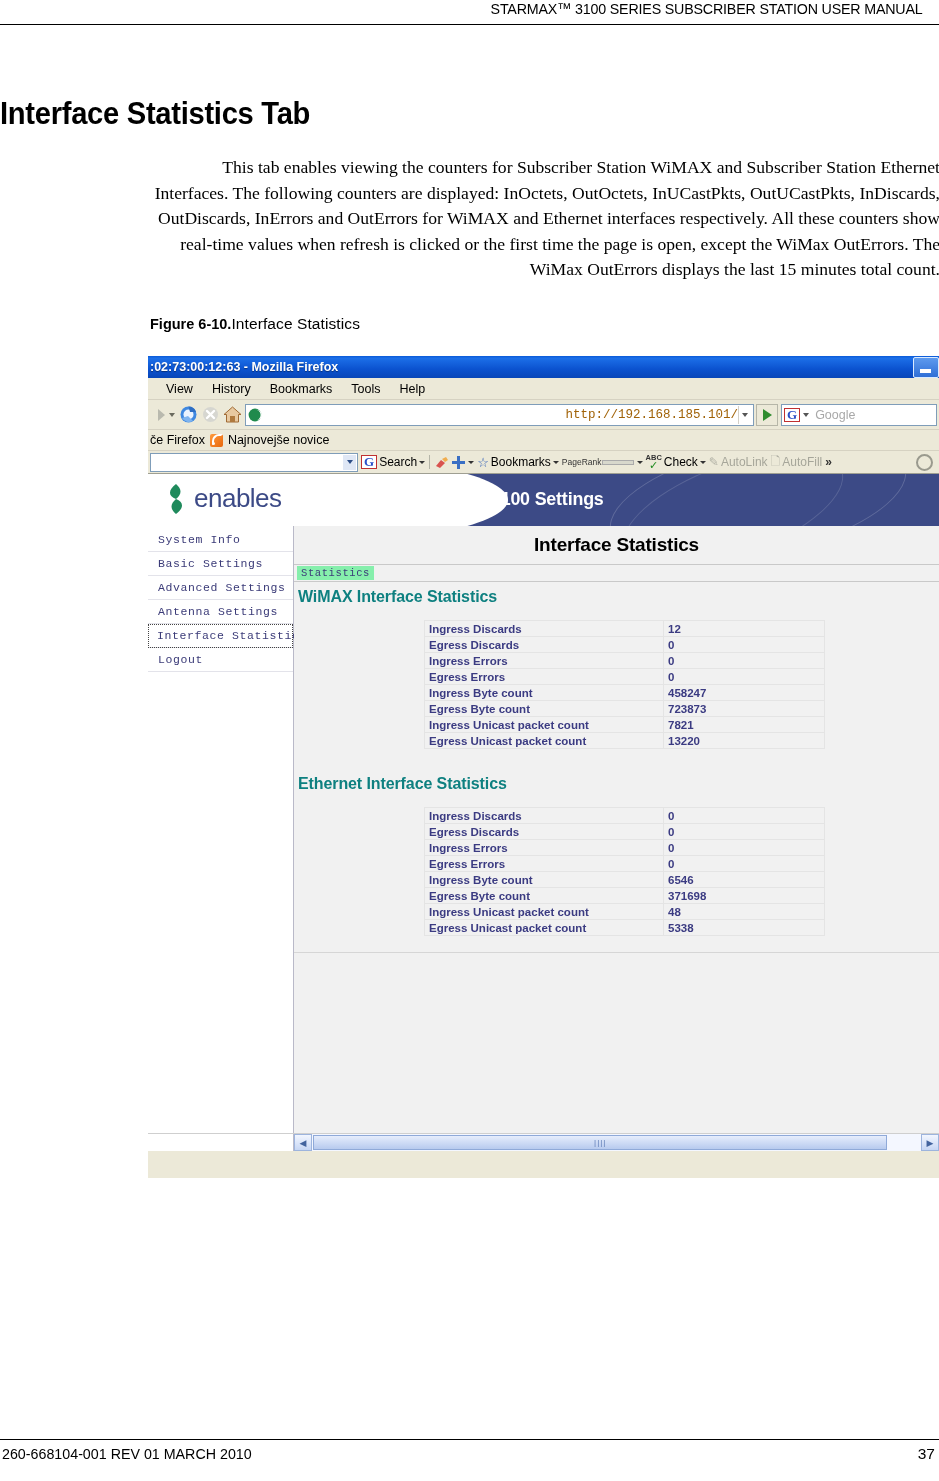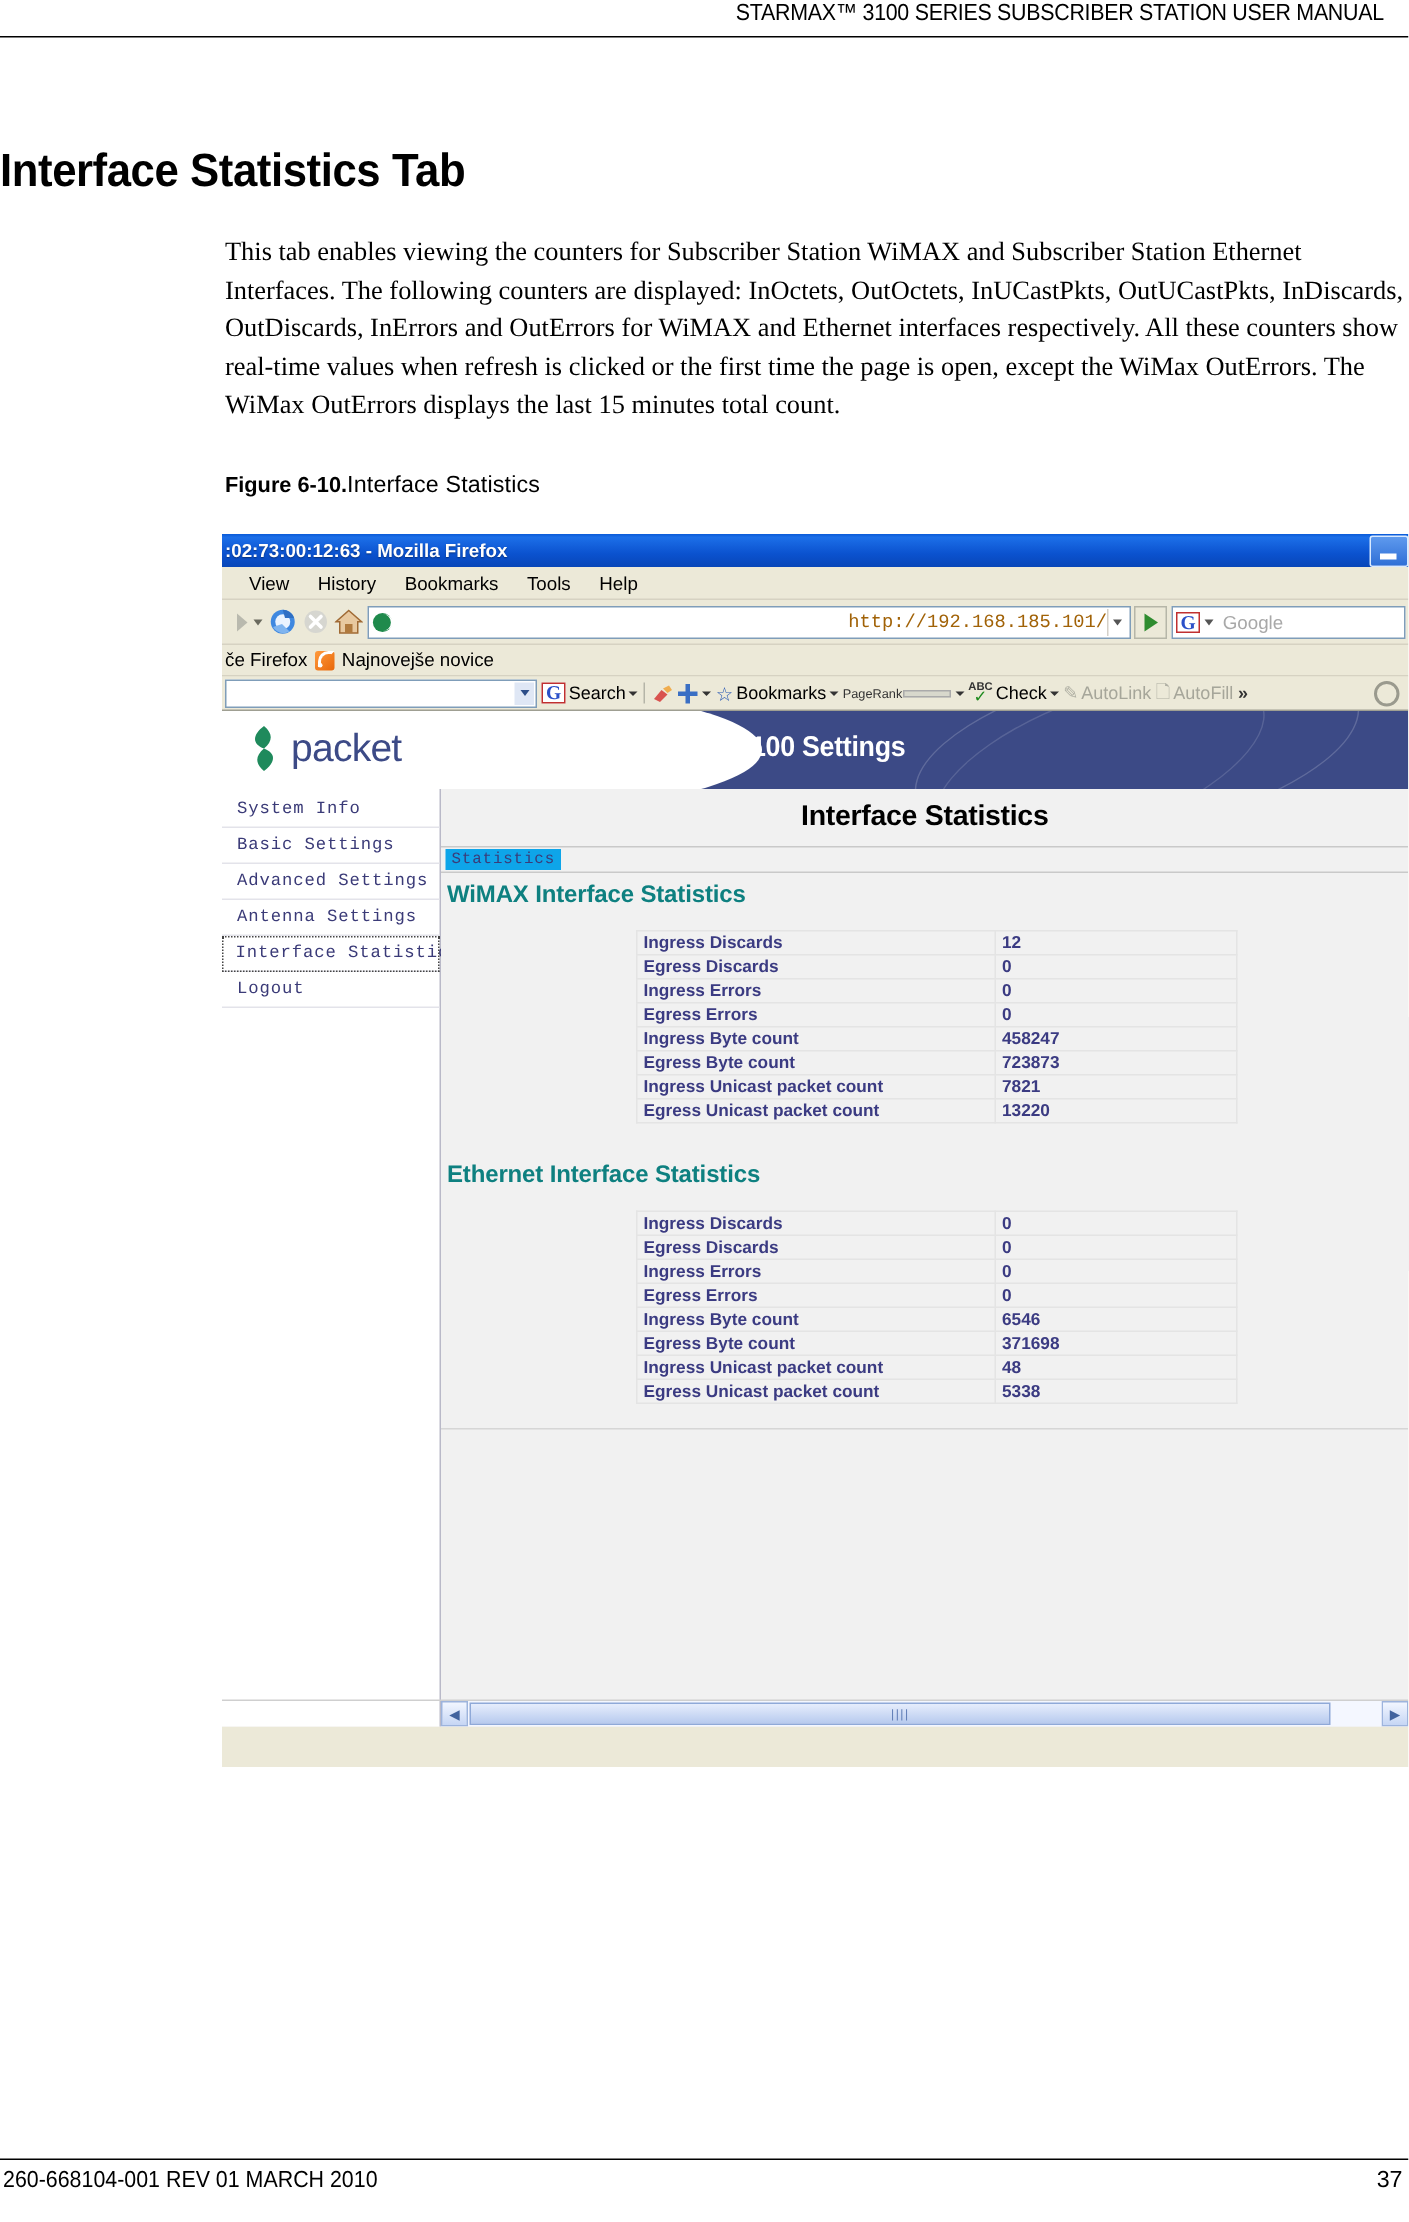--- a/index.html
+++ b/index.html
@@ -55,21 +55,21 @@
 
   .doc-body {
     position: absolute;
     top: 155px;
     left: 150px;
     width: 790px;
     font-family: "Liberation Serif", serif;
     font-size: 17.6px;
     line-height: 25.5px;
     color: #000;
-    text-align: left;
+    text-align: right;
   }
 
   .figure-caption {
     position: absolute;
     top: 315px;
     left: 150px;
     font-size: 15px;
     color: #000;
     white-space: nowrap;
   }
@@ -541,21 +541,21 @@
   .tab-strip {
     border-top: 1px solid #c9c9c9;
     border-bottom: 1px solid #c9c9c9;
     height: 16px;
     display: flex;
     align-items: center;
     background: #f1f1f1;
     padding-left: 3px;
   }
   .tab-chip {
-    background: #0ea5e9;
+    background: #86efac;
     color: #3b3b78;
     font-family: "Liberation Mono", monospace;
     font-size: 10.5px;
     letter-spacing: 0.6px;
     padding: 1px 4px;
     white-space: nowrap;
   }
   .sec-heading {
     font-family: "Liberation Sans", sans-serif;
     font-weight: bold;
@@ -790,21 +790,21 @@
     <div class="banner">
       <div class="banner-lobe"></div>
       <div class="banner-swirl"></div>
       <div class="banner-swirl2"></div>
       <div class="logo-wrap">
         <span class="logo-mark">
           <svg width="20" height="30" viewBox="0 0 20 30" aria-hidden="true">
             <path d="M10 0 C2 6 2 12 10 15 C18 18 18 24 10 30 C4 25 4 20 10 15 C16 10 16 5 10 0 Z" fill="#1f8a5c"></path>
           </svg>
         </span>
-        <span class="logo-text">packet</span>
+        <span class="logo-text">enables</span>
       </div>
       <div class="banner-title">StarMAX 3100 Settings</div>
     </div>
 
     <div class="page-body">
 
       <div class="sidebar">
         <div class="side-item">System Info</div>
         <div class="side-item">Basic Settings</div>
         <div class="side-item">Advanced Settings</div>

